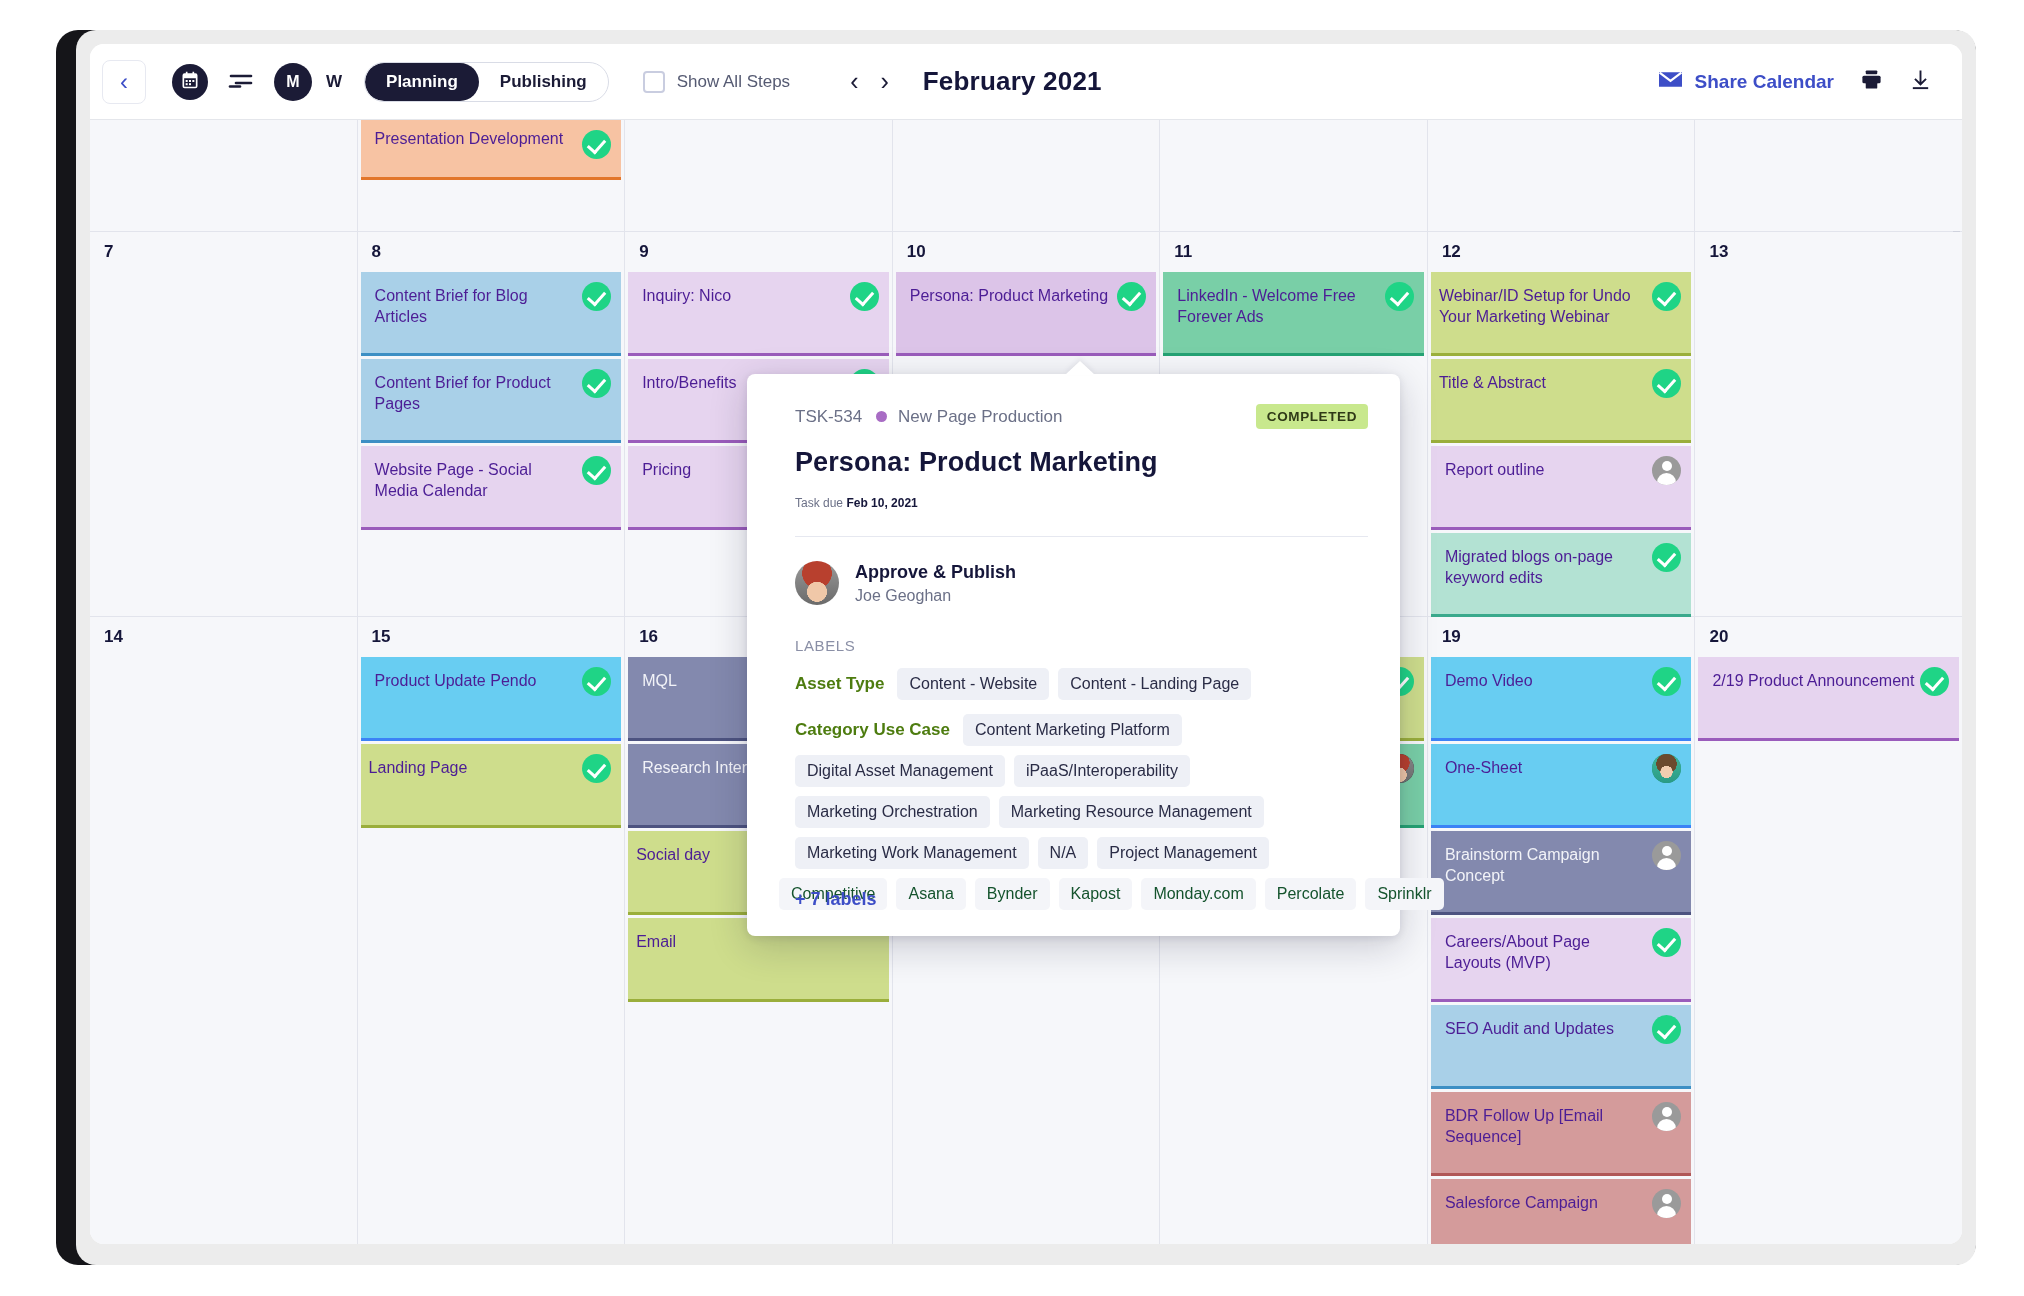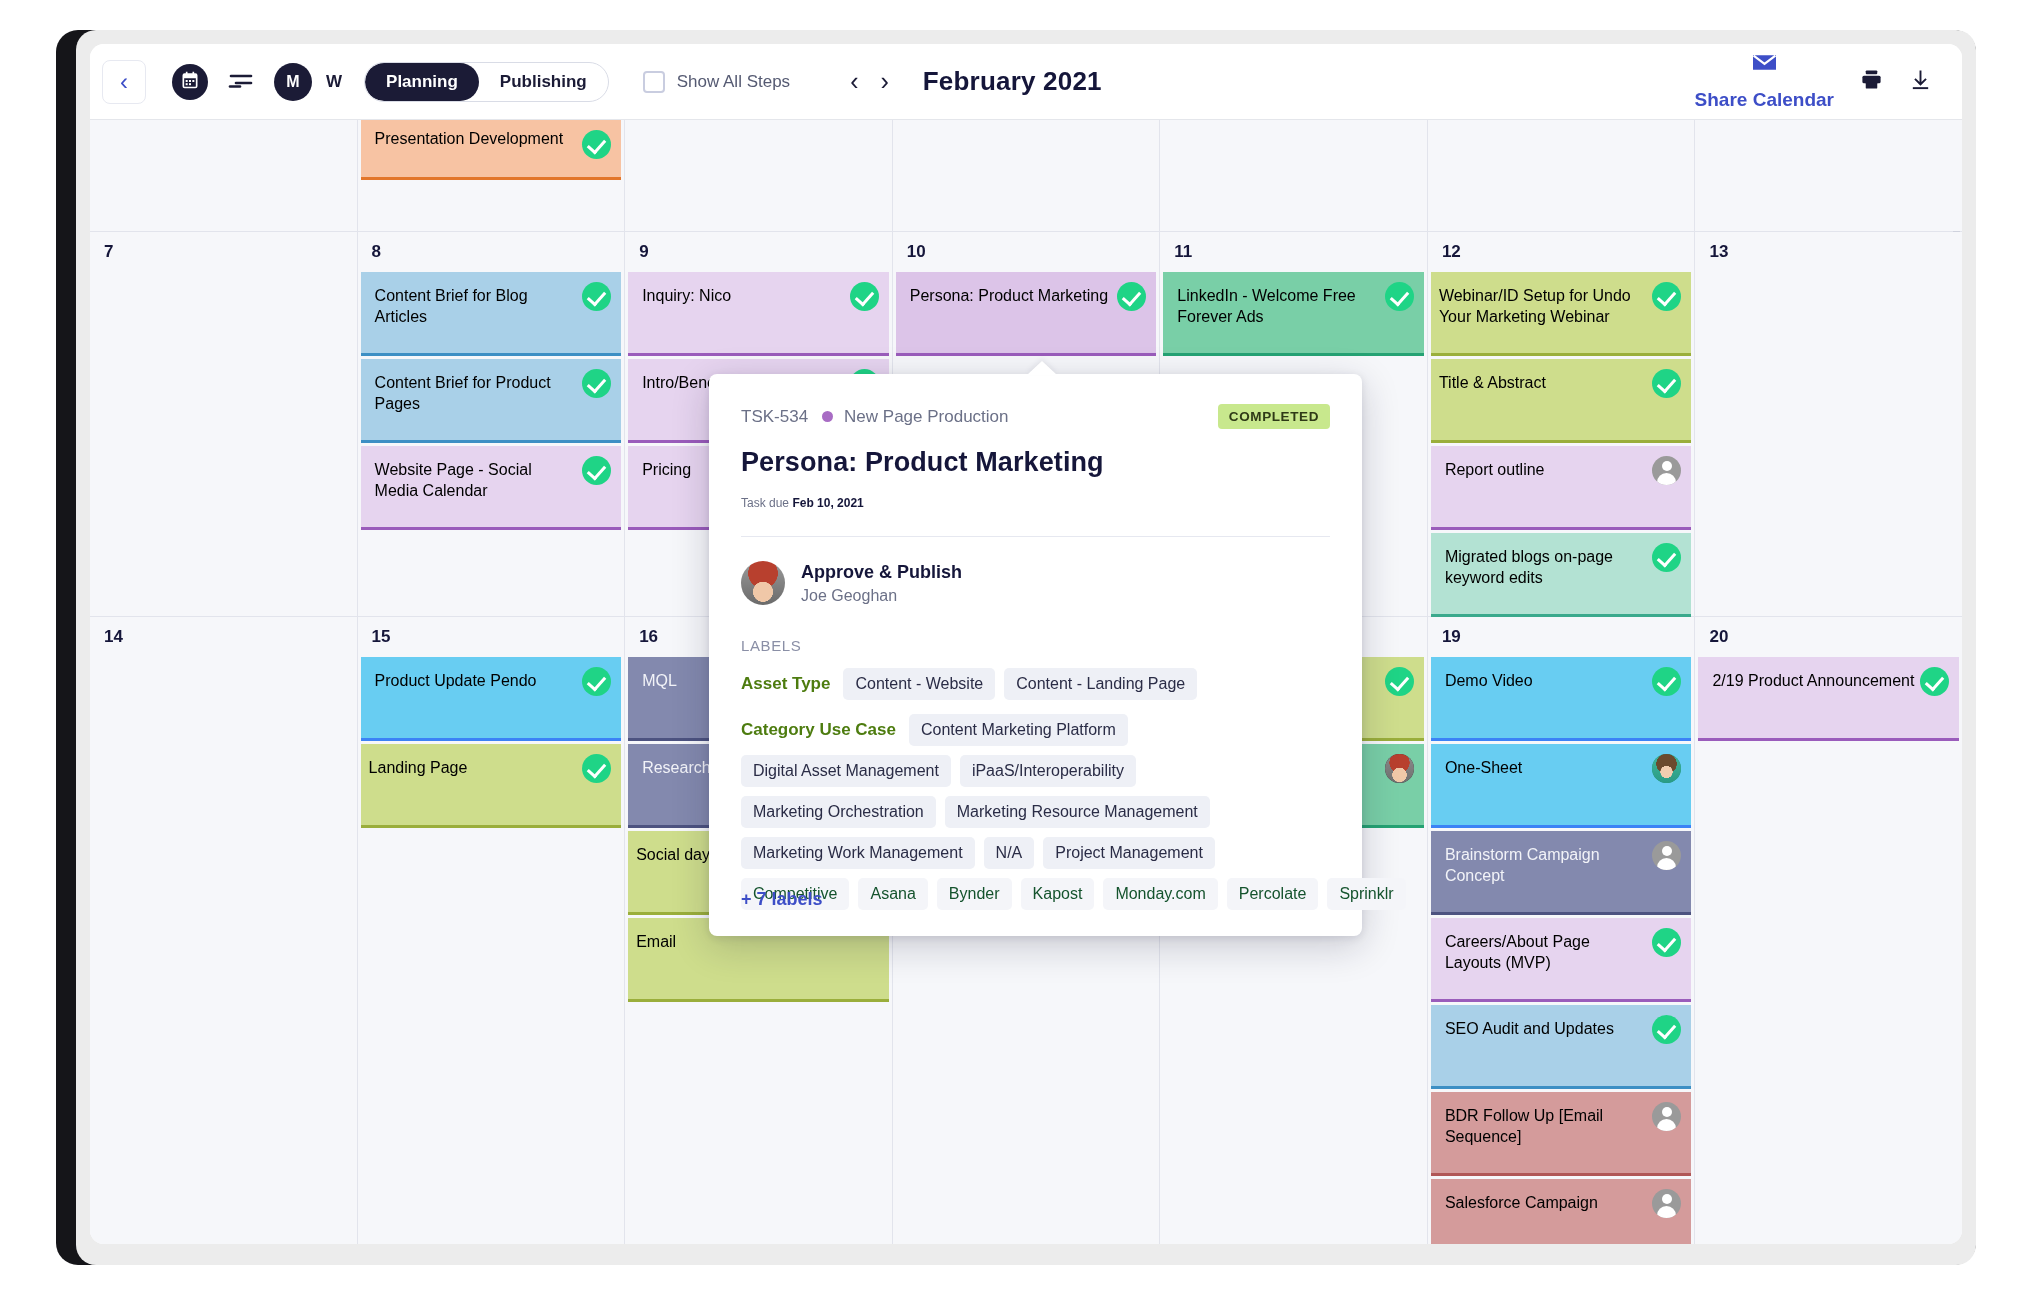--- a/index.html
+++ b/index.html
@@ -83,21 +83,21 @@
   }
   .showall-label { font-size: 17px; color: #555a72; }
 
   .datenav { display: flex; align-items: center; gap: 22px; margin-left: 60px; }
   .chev { font-size: 25px; color: #1b1b36; line-height: 1; }
   .month-title { font-size: 26px; font-weight: 700; color: #15163a; letter-spacing: .2px; margin-left: 12px;}
 
   .tb-right { margin-left: auto; display: flex; align-items: center; gap: 26px; }
   .share {
     display: flex; align-items: center; gap: 12px;
-    color: #3d4ec7; font-size: 19px; font-weight: 700; flex-direction: column;
+    color: #3d4ec7; font-size: 19px; font-weight: 700;
   }
   .share svg { width: 25px; height: 19px; fill: #3d4ec7; }
   .tb-right .plainicon svg { width: 23px; height: 23px; fill: #1b1b36; }
 
   
   .calendar {
     position: relative;
     height: 1124px;
     background: #f6f7fa;
     overflow: hidden;
@@ -112,21 +112,21 @@
   .daycell:last-child { border-right: none; }
   .daynum {
     font-size: 17px; font-weight: 700; color: #15163a;
     padding: 10px 0 10px 14px;
   }
   .evlist { padding: 0 3px 6px 3px; }
   .event {
     position: relative;
     margin: 0 0 3px 0;
     padding: 13px 44px 13px 14px;
-    font-size: 16px; line-height: 1.33; color: #000000;
+    font-size: 16px; line-height: 1.33; color: #4c1d95;
     min-height: 84px;
   }
   .event .etitle { display: block; }
   .badge {
     position: absolute; right: 10px; top: 10px;
     width: 29px; height: 29px; border-radius: 50%;
   }
   .badge.check { background: #1fd486; }
   .badge.check::after {
     content: ""; position: absolute;
@@ -168,26 +168,26 @@
   .c-green    { background:#79cfa7; border-bottom:3px solid #25a273; }
   .c-mint     { background:#b3e2d3; border-bottom:3px solid #3aa98c; }
   .c-olive    { background:#cedd8c; border-bottom:3px solid #9aae3b;padding-left:8px; }
   .c-peach    { background:#f7c3a3; border-bottom:3px solid #e2762b; }
   .c-slate    { background:#8389ae; border-bottom:3px solid #4d5380; color:#f2f3f8; }
   .c-rose     { background:#d49b9b; border-bottom:3px solid #b05757; }
 
   
   .popup {
     position: absolute;
-    left: 619px; top: 330px;
+    left: 657px; top: 330px;
     width: 653px;
     background: #fff;
     border-radius: 8px;
     box-shadow: 0 10px 38px rgba(20,22,48,.20), 0 2px 8px rgba(20,22,48,.10);
-    padding: 30px 32px 26px 32px;
+    padding: 30px 32px 26px 48px;
     z-index: 50;
   }
   .popup::before {
     content: ""; position: absolute; top: -13px; left: 318px;
     border-left: 15px solid transparent;
     border-right: 15px solid transparent;
     border-bottom: 14px solid #fff;
     filter: drop-shadow(0 -3px 2px rgba(20,22,48,.06));
   }
   .p-row1 { display: flex; align-items: center; }

